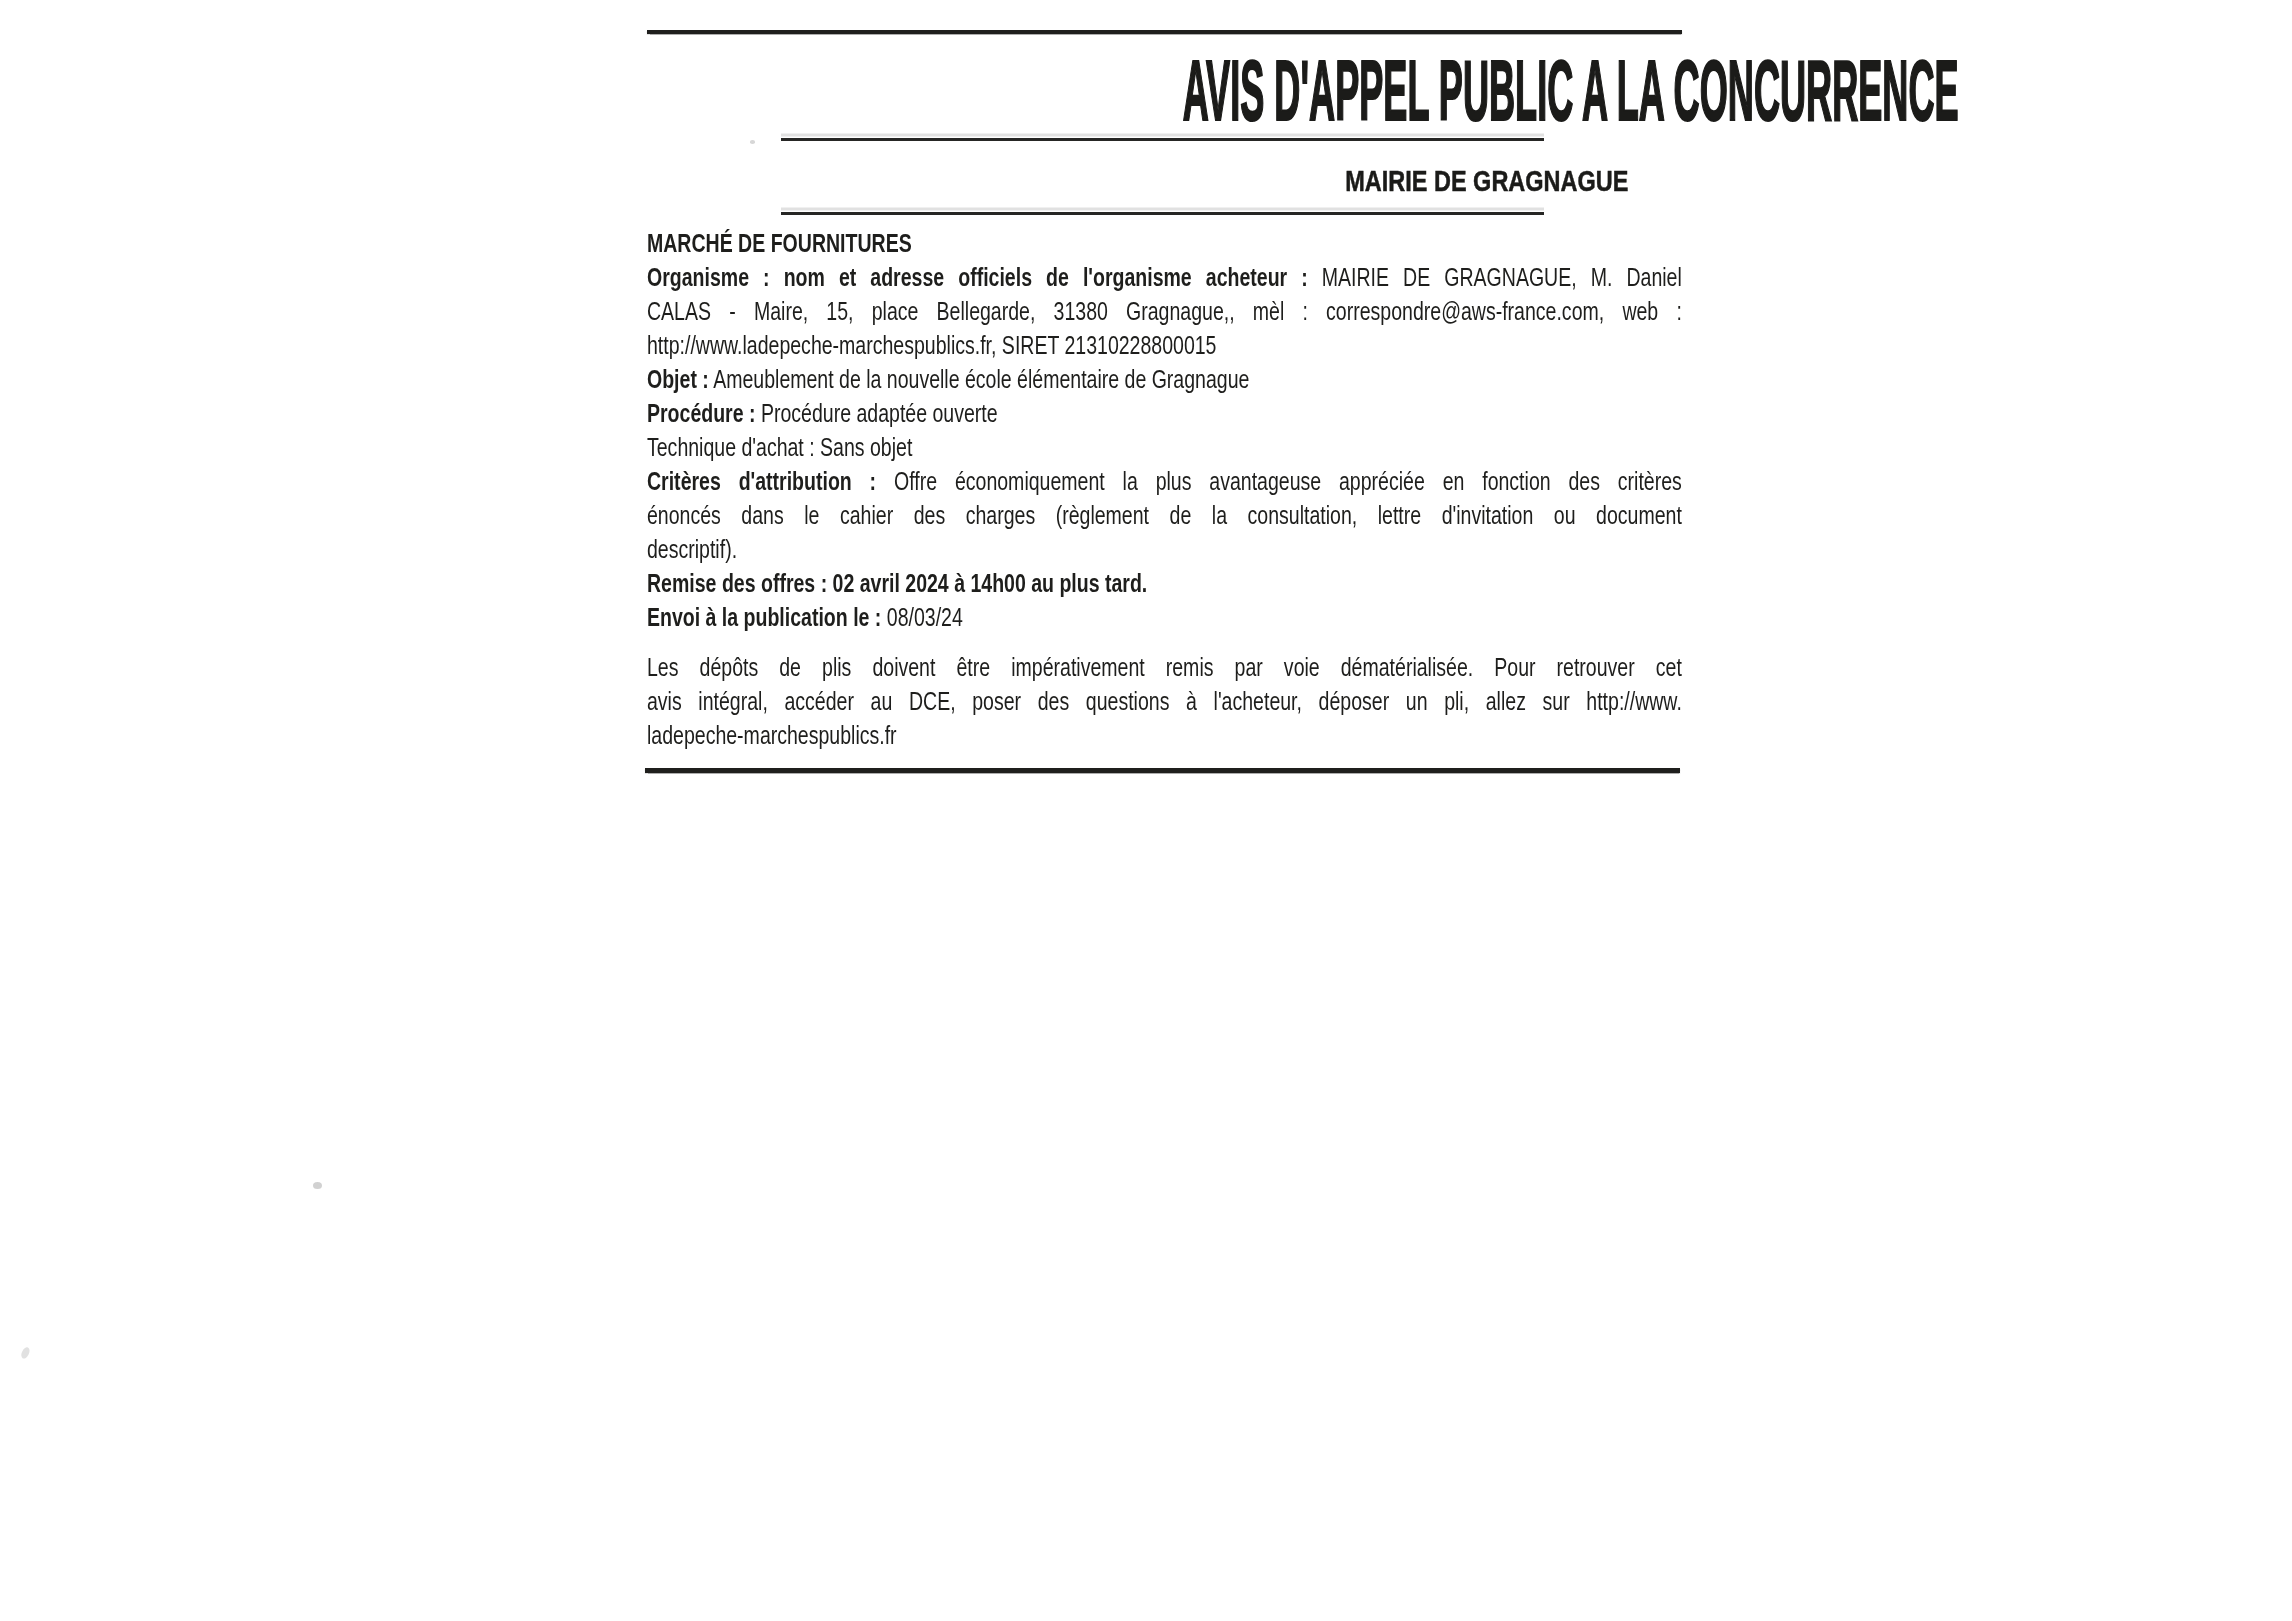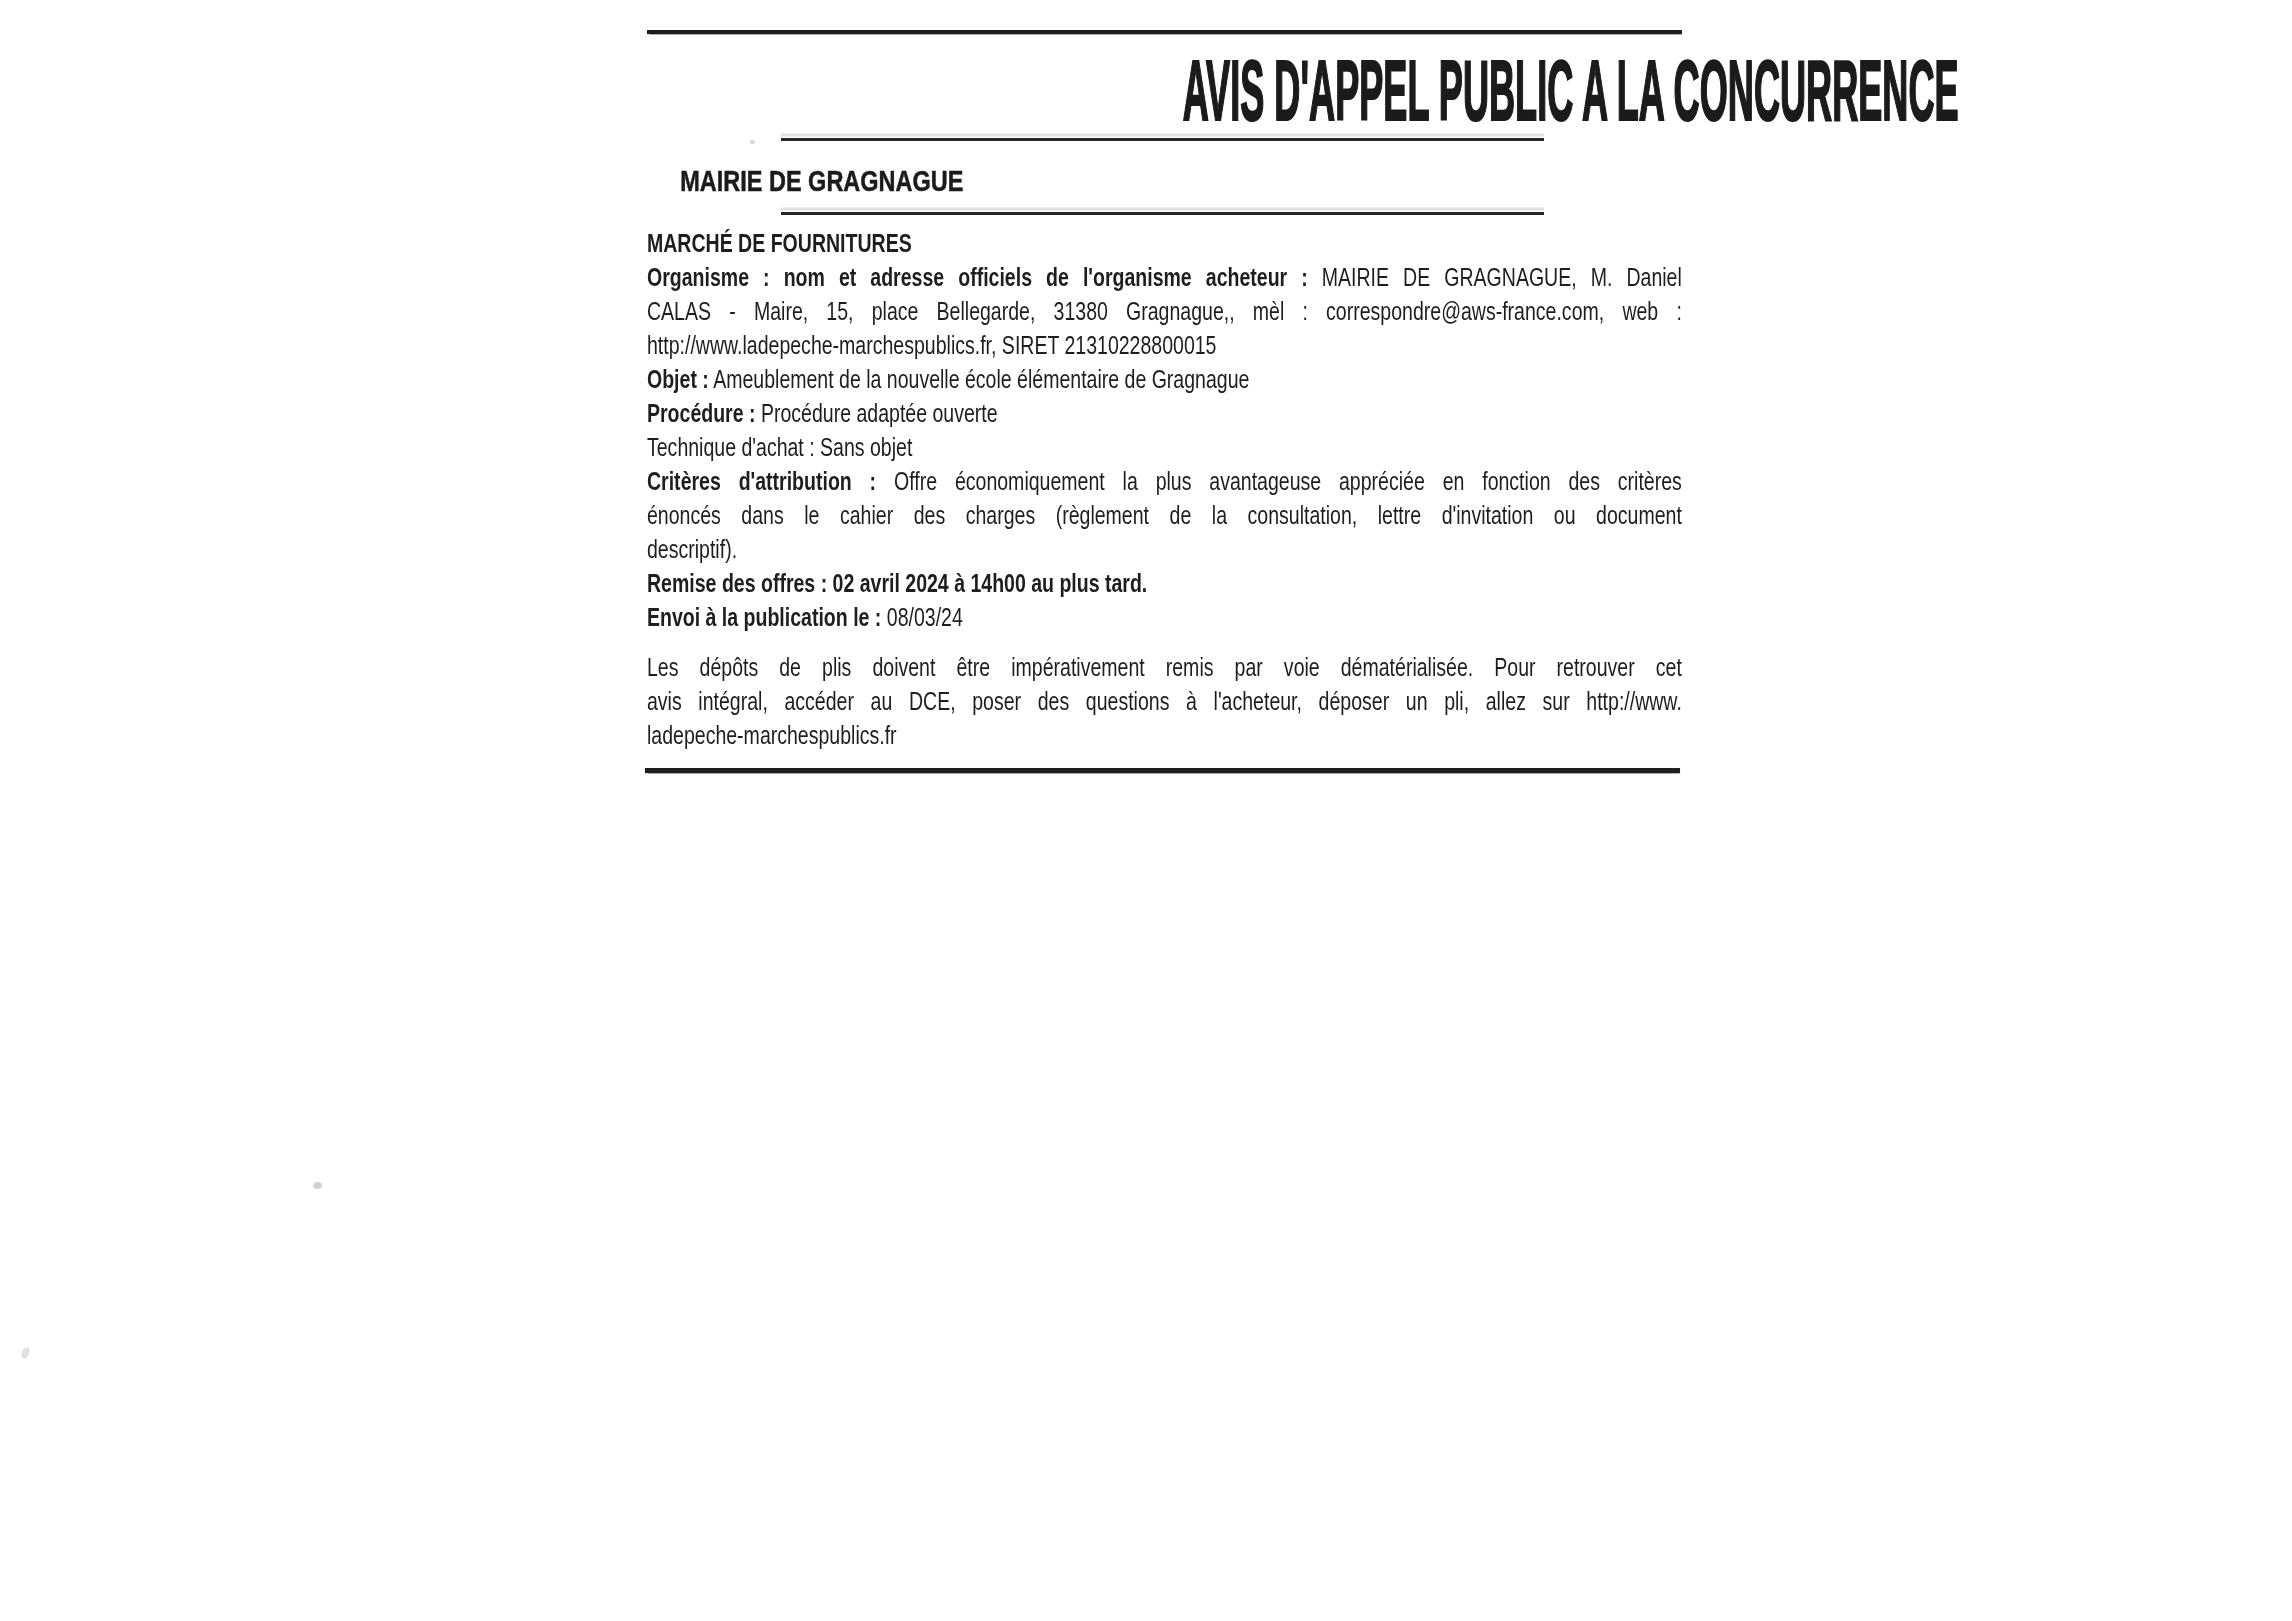--- a/index.html
+++ b/index.html
@@ -46,23 +46,23 @@
     line-height: 86px;
     font-weight: 700;
     letter-spacing: 0px;
     color: #1b1b19;
     -webkit-text-stroke: 2.2px #1b1b19;
     transform: scaleX(0.42);
     transform-origin: center top;
   }
   .subtitle-row {
     position: absolute;
-    left: 647px; top: 167px;
+    left: 627px; top: 167px;
     width: 1035px;
-    text-align: left;
+    text-align: right;
     white-space: nowrap;
   }
   .subtitle-row .squeeze {
     display: inline-block;
     font-size: 29px;
     line-height: 29px;
     font-weight: 700;
     color: #1b1b19;
     -webkit-text-stroke: 0.5px #1b1b19;
     transform: scaleX(0.81);

